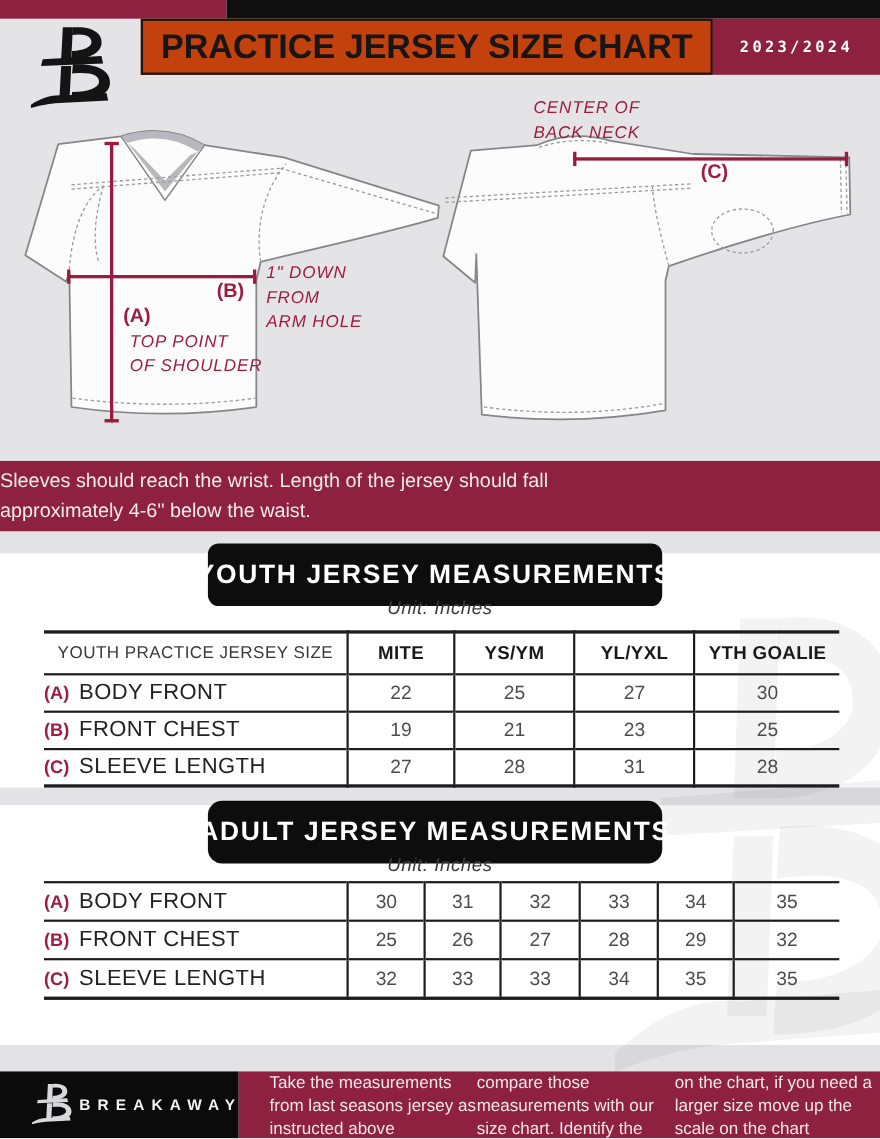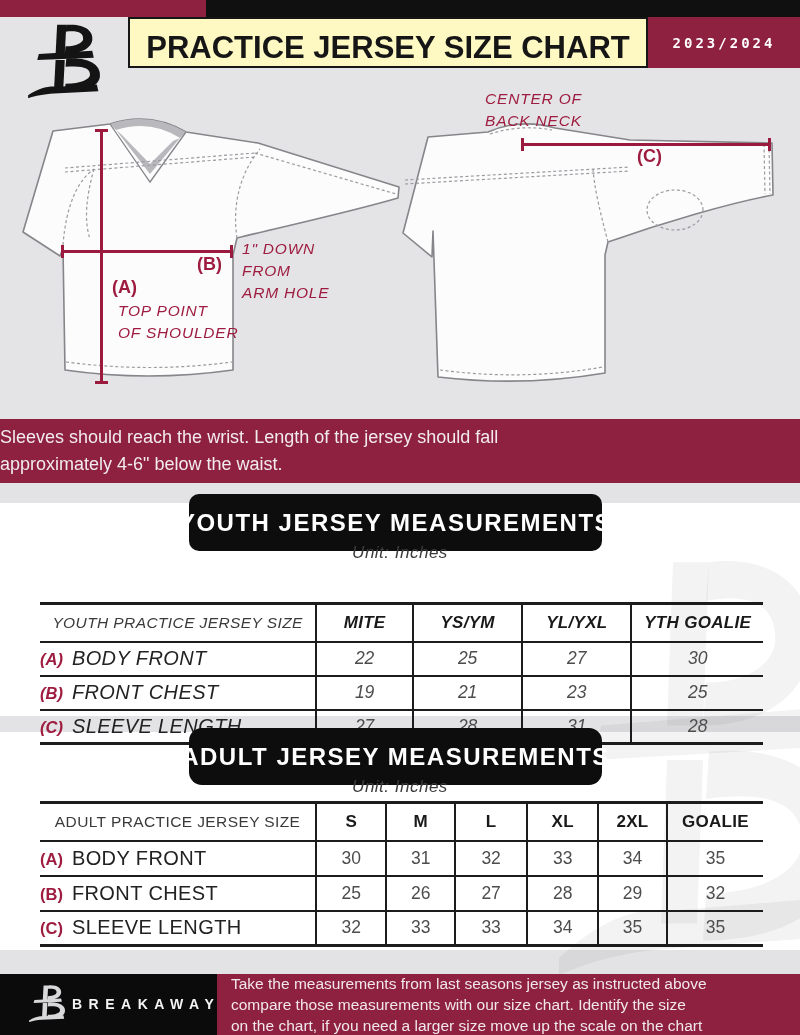--- a/index.html
+++ b/index.html
@@ -4,22 +4,22 @@
 <style>
   html,body{margin:0;padding:0;background:#ffffff;}
   .page{position:relative;width:800px;height:1035px;background:#ffffff;overflow:hidden;
         font-family:"Liberation Sans",sans-serif;}
 
   
   .strip-maroon{position:absolute;left:0;top:0;width:206px;height:17px;background:#8E2040;z-index:3;}
   .strip-black{position:absolute;left:206px;top:0;width:594px;height:17px;background:#101010;z-index:3;}
   .diagram-bg{position:absolute;left:0;top:17px;width:800px;height:402px;background:#E4E4E7;z-index:0;}
   .header-logo{position:absolute;left:22px;top:21px;width:84px;height:78px;z-index:4;fill:#141414;}
-  .title-box{position:absolute;left:128px;top:17px;width:516px;height:47px;background:#fef9c3;
-             border:2px solid #161616;z-index:4;display:flex;align-items:flex-end;justify-content:center;}
+  .title-box{position:absolute;left:128px;top:17px;width:516px;height:47px;background:#c2410c;
+             border:2px solid #161616;z-index:4;display:flex;align-items:center;justify-content:center;}
   .title-box h1{margin:0;font-size:31px;font-weight:700;color:#161616;letter-spacing:0px;white-space:nowrap;}
   .season-box{position:absolute;left:648px;top:17px;width:152px;height:51px;background:#8E2040;z-index:4;
               display:flex;align-items:center;justify-content:center;
               font-family:"DejaVu Sans Mono",monospace;font-weight:700;font-size:14px;
               letter-spacing:3px;color:#ffffff;}
 
   
   .jersey-svg{position:absolute;z-index:1;}
   #front-jersey{left:10px;top:105px;width:395px;height:300px;}
   #back-jersey{left:400px;top:100px;width:400px;height:315px;}
@@ -56,41 +56,41 @@
                 z-index:2;display:flex;align-items:center;justify-content:center;color:#ffffff;
                 font-weight:700;font-size:24px;letter-spacing:1.5px;white-space:nowrap;}
   #youth-pill{top:494px;} #adult-pill{top:728px;border-radius:13px;}
   .unit-label{position:absolute;left:0;width:800px;text-align:center;z-index:2;
               font-style:italic;font-size:17px;color:#3B3B3B;letter-spacing:0.5px;}
   #youth-unit{top:543px;} #adult-unit{top:777px;}
 
   
   .size-table{position:absolute;left:40px;width:723px;border-collapse:collapse;table-layout:fixed;
               z-index:2;border-bottom:3px solid #1C1C1C;}
-  #youth-table{top:602px;font-style:italic;} #adult-table{top:801px;}
+  #youth-table{top:573px;} #adult-table{top:801px;}
   .size-table tr{border-top:2px solid #1C1C1C;}
   .size-table tr.head-row{border-top:3px solid #1C1C1C;height:38px;}
   #youth-table tr{height:34px;} #adult-table tr{height:35px;}
   #youth-table tr.head-row,#adult-table tr.head-row{height:38px;}
   .size-table th,.size-table td{padding:0;vertical-align:middle;}
   .size-head,.value-cell{border-left:2px solid #1C1C1C;text-align:center;}
   .label-head,.label-cell{border-left:none;}
   .label-head{font-size:15.5px;font-weight:400;color:#3A3A3A;letter-spacing:0.4px;text-align:center;}
   .size-head{font-size:17px;font-weight:700;color:#191919;letter-spacing:0.3px;}
   .value-cell{font-size:17.5px;color:#4D4D4D;font-weight:400;}
   .label-cell{text-align:left;padding-left:30px;}
   .row-key{color:#9E1C3F;font-weight:700;font-size:16.5px;margin-right:9px;}
   .row-label{font-size:20px;color:#222222;letter-spacing:0.4px;}
 
   
   .footer-black{position:absolute;left:0;top:974px;width:217px;height:61px;background:#0B0B0B;z-index:2;}
   .footer-logo{position:absolute;left:26px;top:9px;width:42px;height:40px;fill:#D8D8DA;}
   .footer-brand{position:absolute;left:72px;top:22px;color:#F4F4F4;font-weight:700;font-size:14px;letter-spacing:6.5px;}
   .footer-note{position:absolute;left:217px;top:974px;width:583px;height:61px;background:#8E2040;z-index:2;
-               display:flex;flex-direction:column;justify-content:center;padding-left:14px;box-sizing:border-box;
+               display:flex;flex-direction:row;justify-content:center;padding-left:28px;box-sizing:border-box;
                color:#F1E7EA;font-size:15.5px;line-height:21px;}
 </style>
 </head>
 <body>
 
 <svg style="position:absolute;width:0;height:0" aria-hidden="true">
   <symbol id="logoB" viewBox="0 0 110 100">
     <path d="M46,4 L58,4 L56,42 L44,42 Z"></path>
     <path d="M58,4 C82,2 94,12 92,24 C90,36 74,42 56,42 L57,32 C72,32 79,27 80,23 C81,14 72,11 57,13 Z"></path>
     <path d="M22,42 L92,38 L94,47 L20,50 Z"></path>
@@ -224,29 +224,20 @@
       <colgroup>
         <col style="width: 38.2%;">
         <col style="width: 9.7%;">
         <col style="width: 9.5%;">
         <col style="width: 10%;">
         <col style="width: 9.8%;">
         <col style="width: 9.5%;">
         <col style="width: 13.3%;">
       </colgroup>
       <tbody>
-        <tr class="head-row">
-          <th class="label-head">ADULT PRACTICE JERSEY SIZE</th>
-          <th class="size-head">S</th>
-          <th class="size-head">M</th>
-          <th class="size-head">L</th>
-          <th class="size-head">XL</th>
-          <th class="size-head">2XL</th>
-          <th class="size-head">GOALIE</th>
-        </tr>
         <tr>
           <td class="label-cell"><span class="row-key">(A)</span><span class="row-label">BODY FRONT</span></td>
           <td class="value-cell">30</td>
           <td class="value-cell">31</td>
           <td class="value-cell">32</td>
           <td class="value-cell">33</td>
           <td class="value-cell">34</td>
           <td class="value-cell">35</td>
         </tr>
         <tr>

